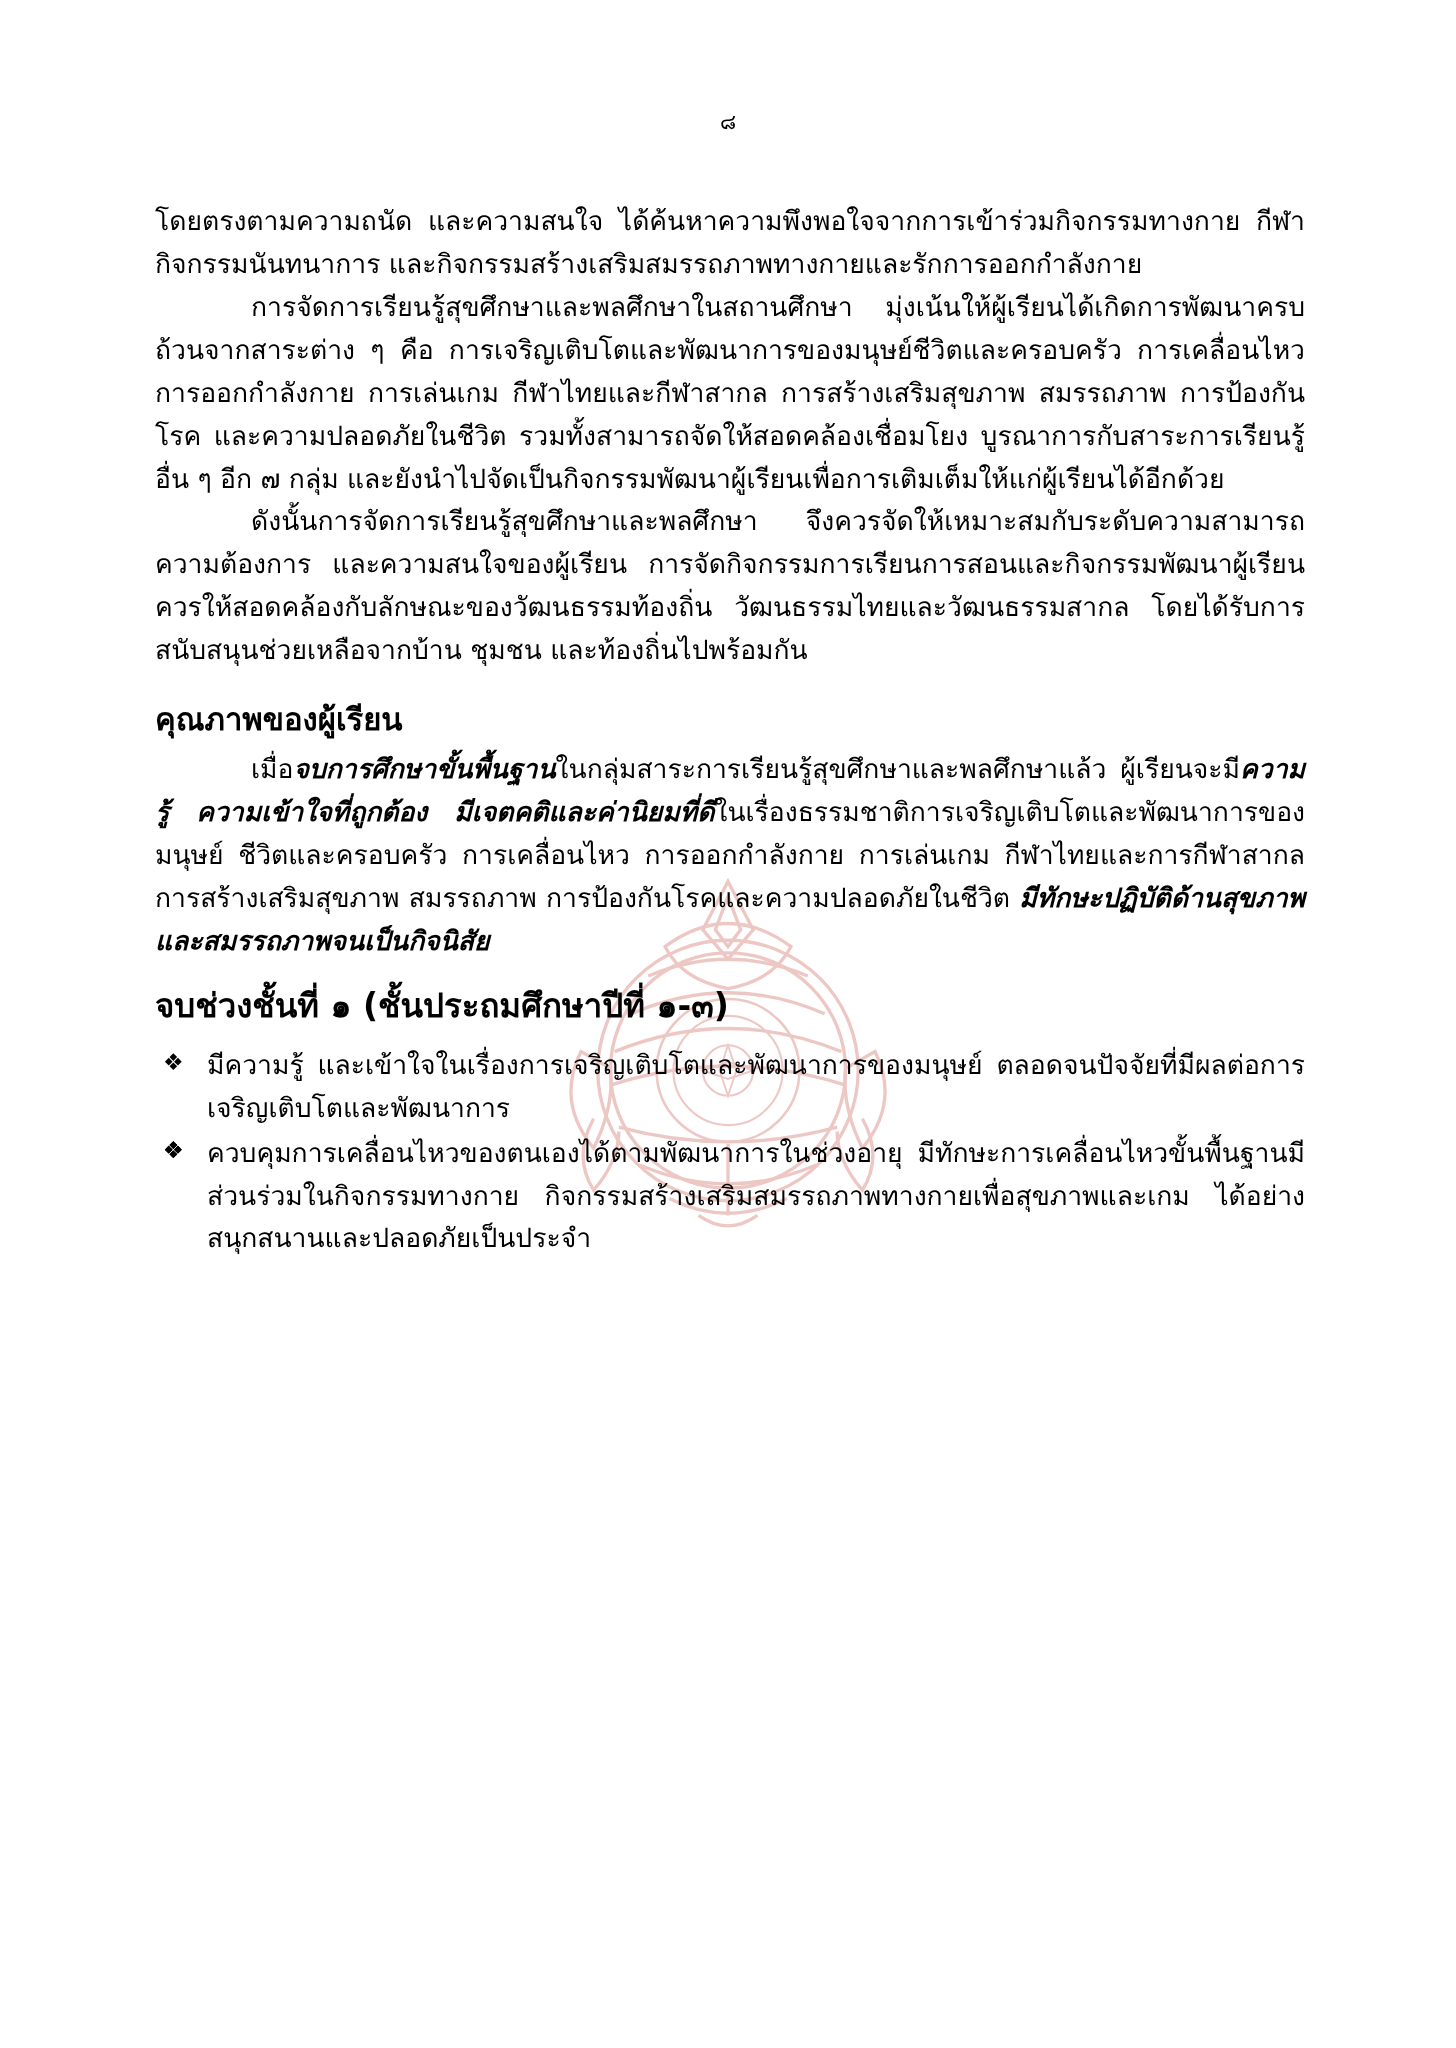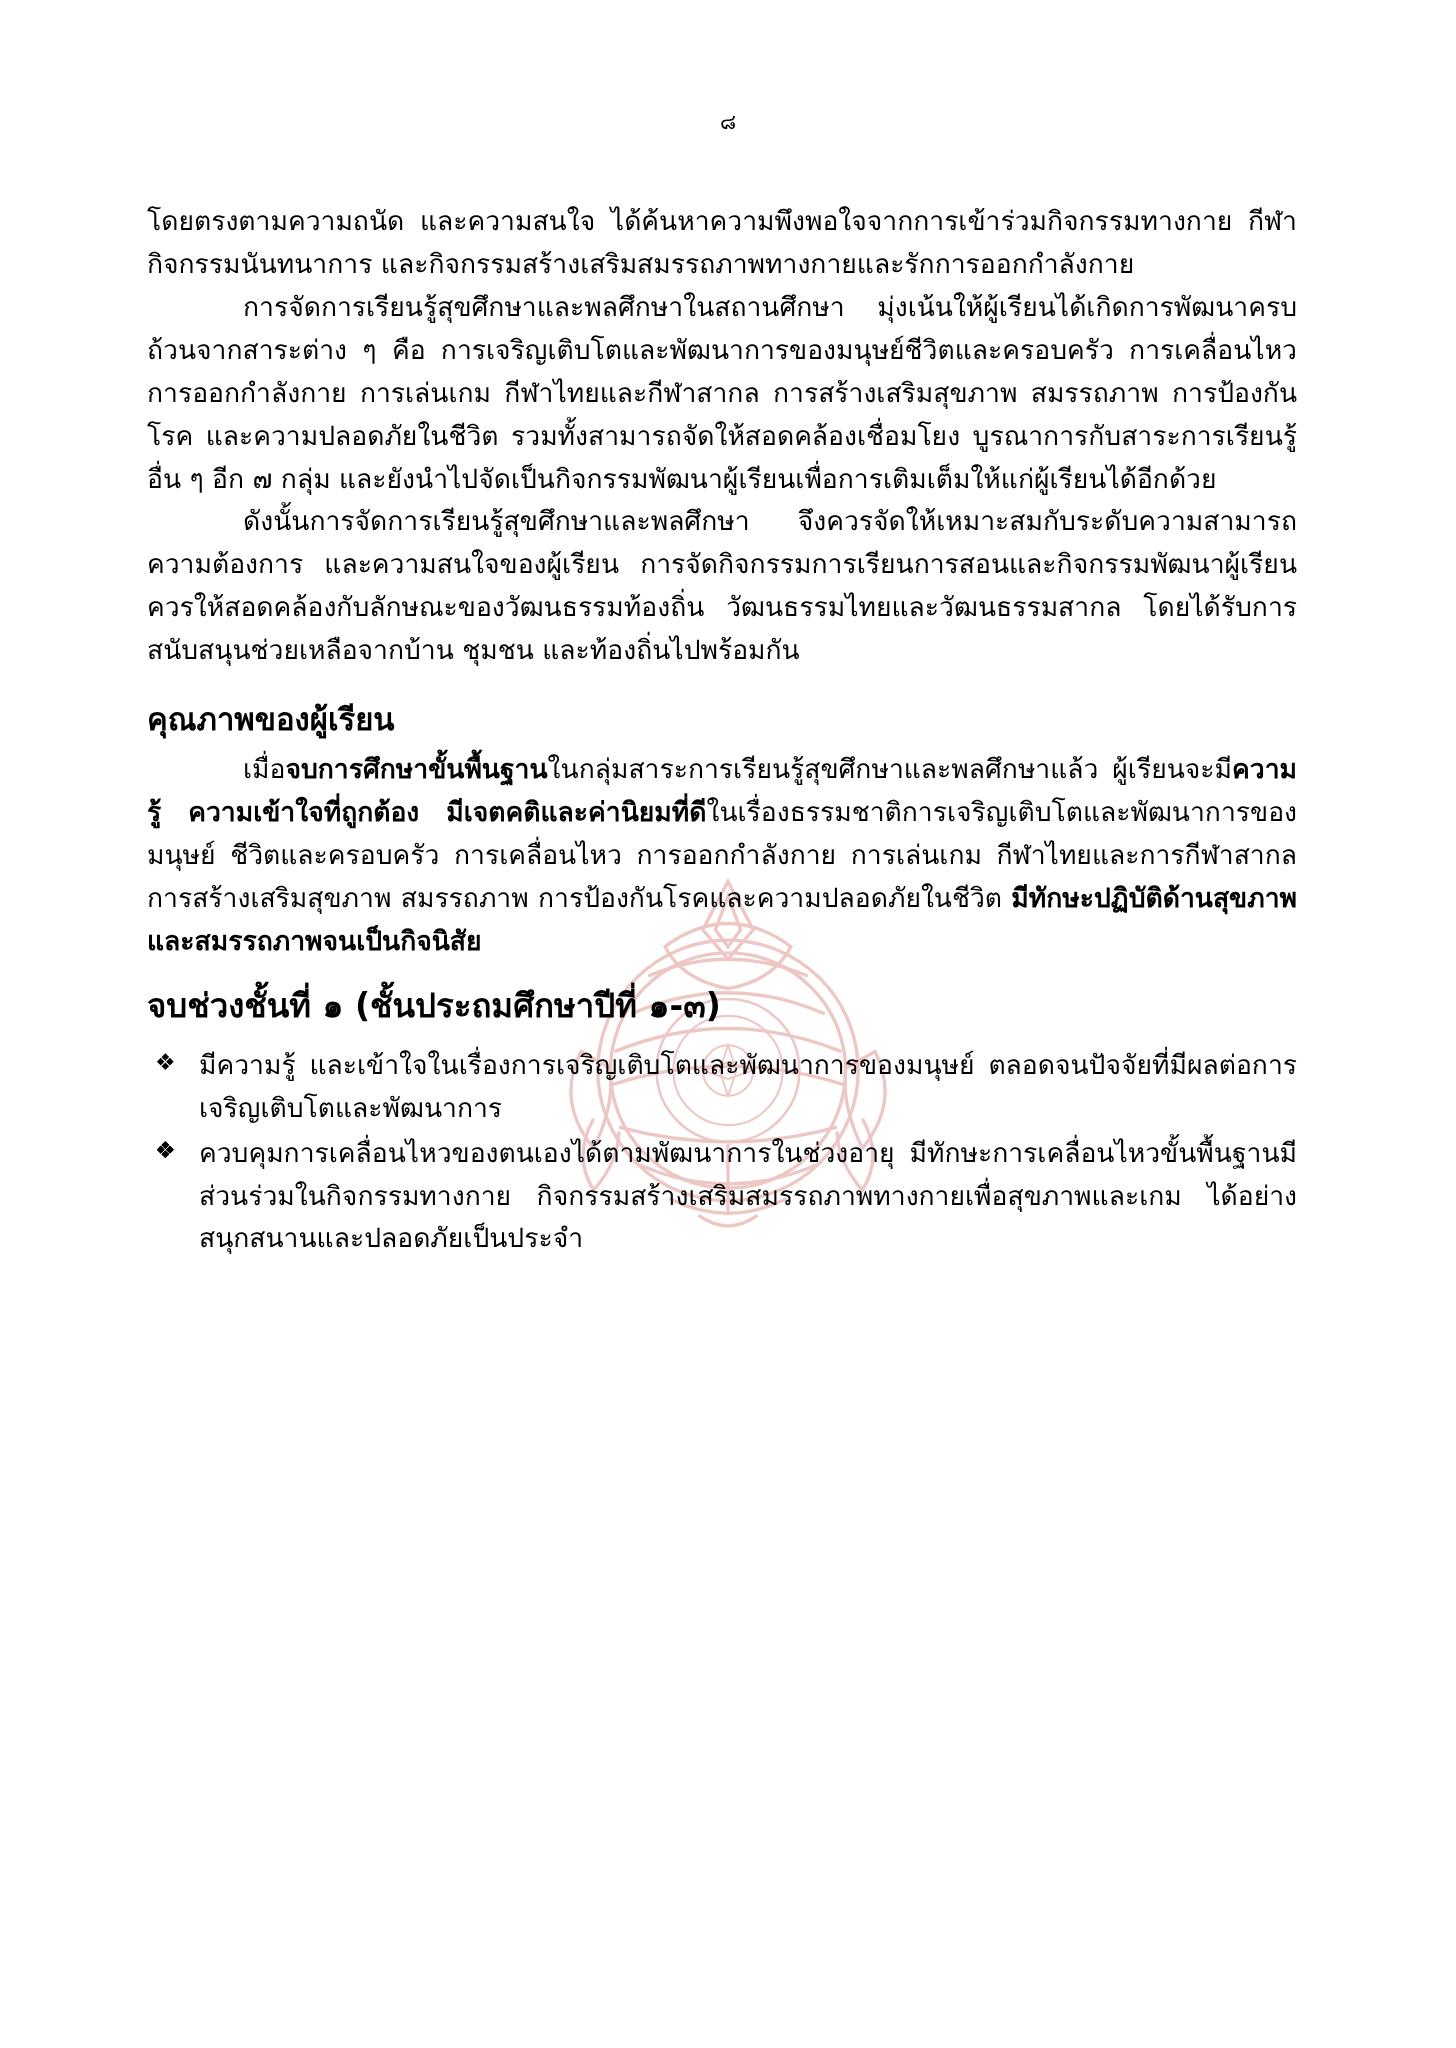--- a/index.html
+++ b/index.html
@@ -36,21 +36,21 @@
     left: 0;
     width: 100%;
     text-align: center;
     font-size: 21px;
     color: #000;
     z-index: 2;
   }
 
   .content {
     position: absolute;
-    left: 147px;
+    left: 155px;
     top: 200px;
     width: 1150px;
     z-index: 2;
   }
 
   p.body {
     margin: 0 0 0 0;
     font-size: 26.5px;
     line-height: 1.62;
     text-align: justify;
@@ -84,21 +84,21 @@
     line-height: 1.62;
     text-align: justify;
   }
   ul.bullets li .bullet-mark {
     position: absolute;
     left: 8px;
     top: 0px;
     font-size: 23px;
     color: #000;
   }
-  b { font-weight: bold; }
+  b { font-weight: bold; font-style: italic; }
 </style>
 </head>
 <body>
 
 <div class="page">
 
   <svg class="watermark" viewBox="0 0 200 200">
     <g fill="none" stroke="#c0392b" stroke-width="1.6">
       <circle cx="100" cy="105" r="62"></circle>
       <circle cx="100" cy="105" r="56"></circle>

